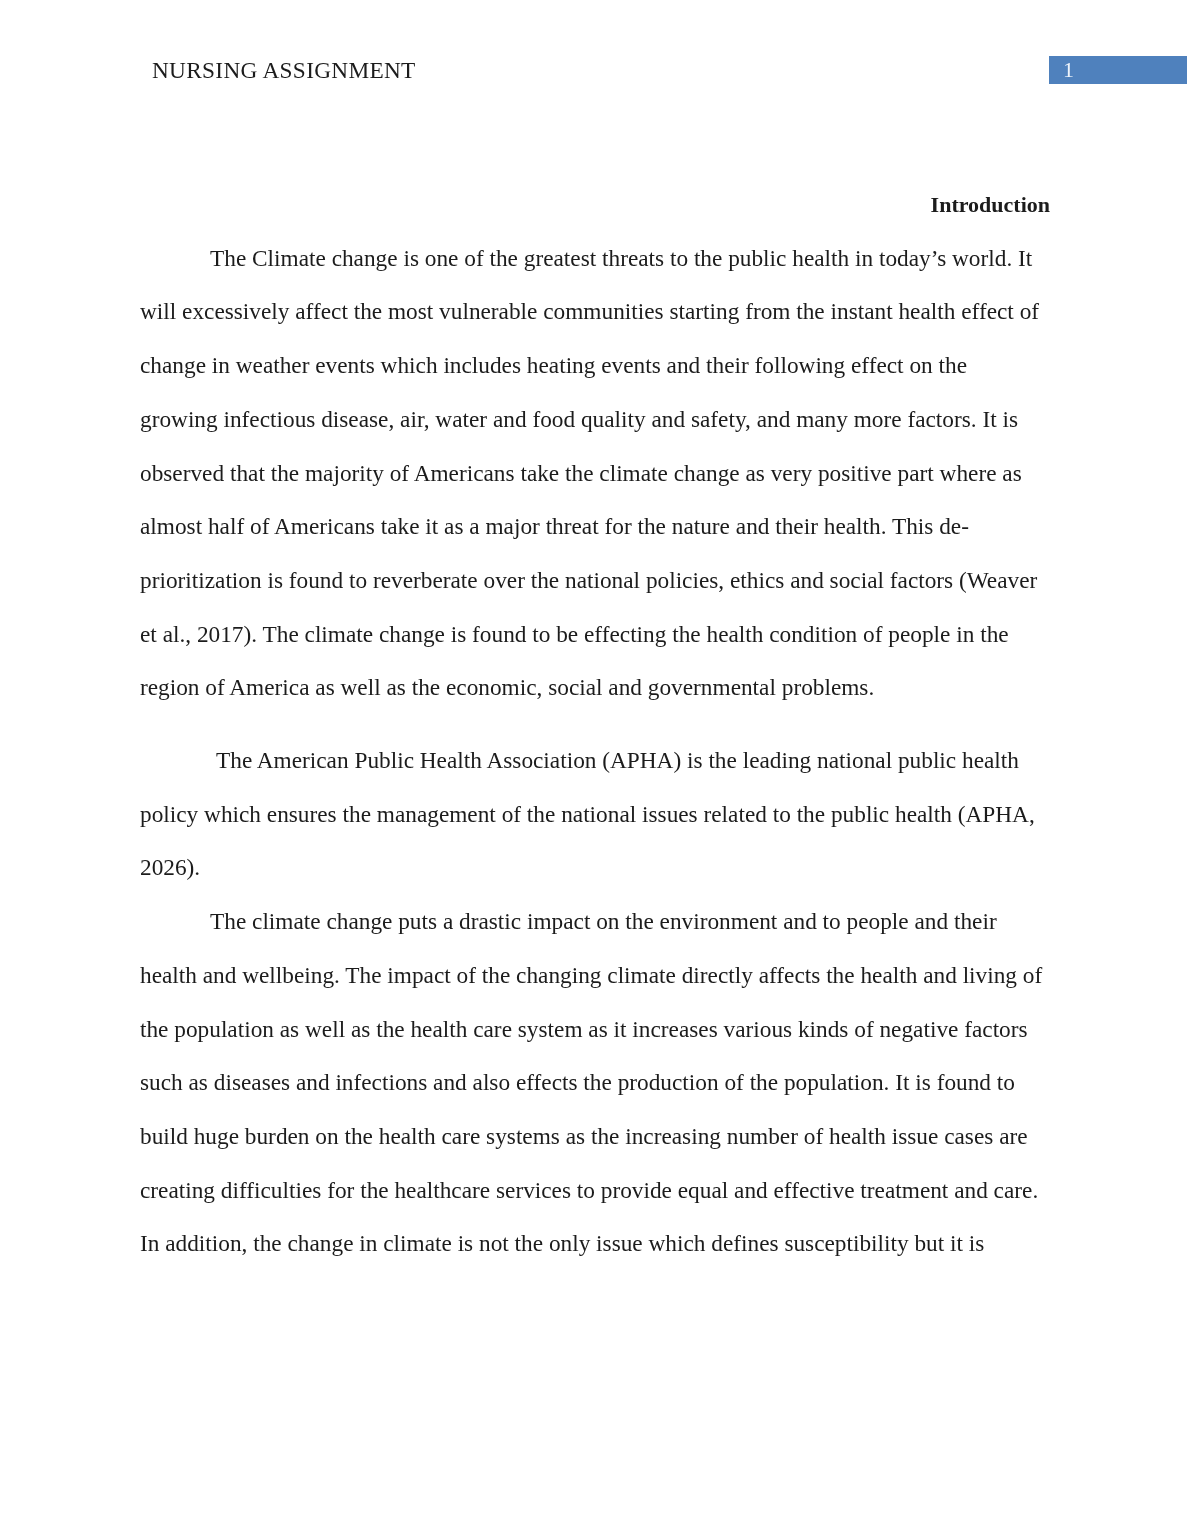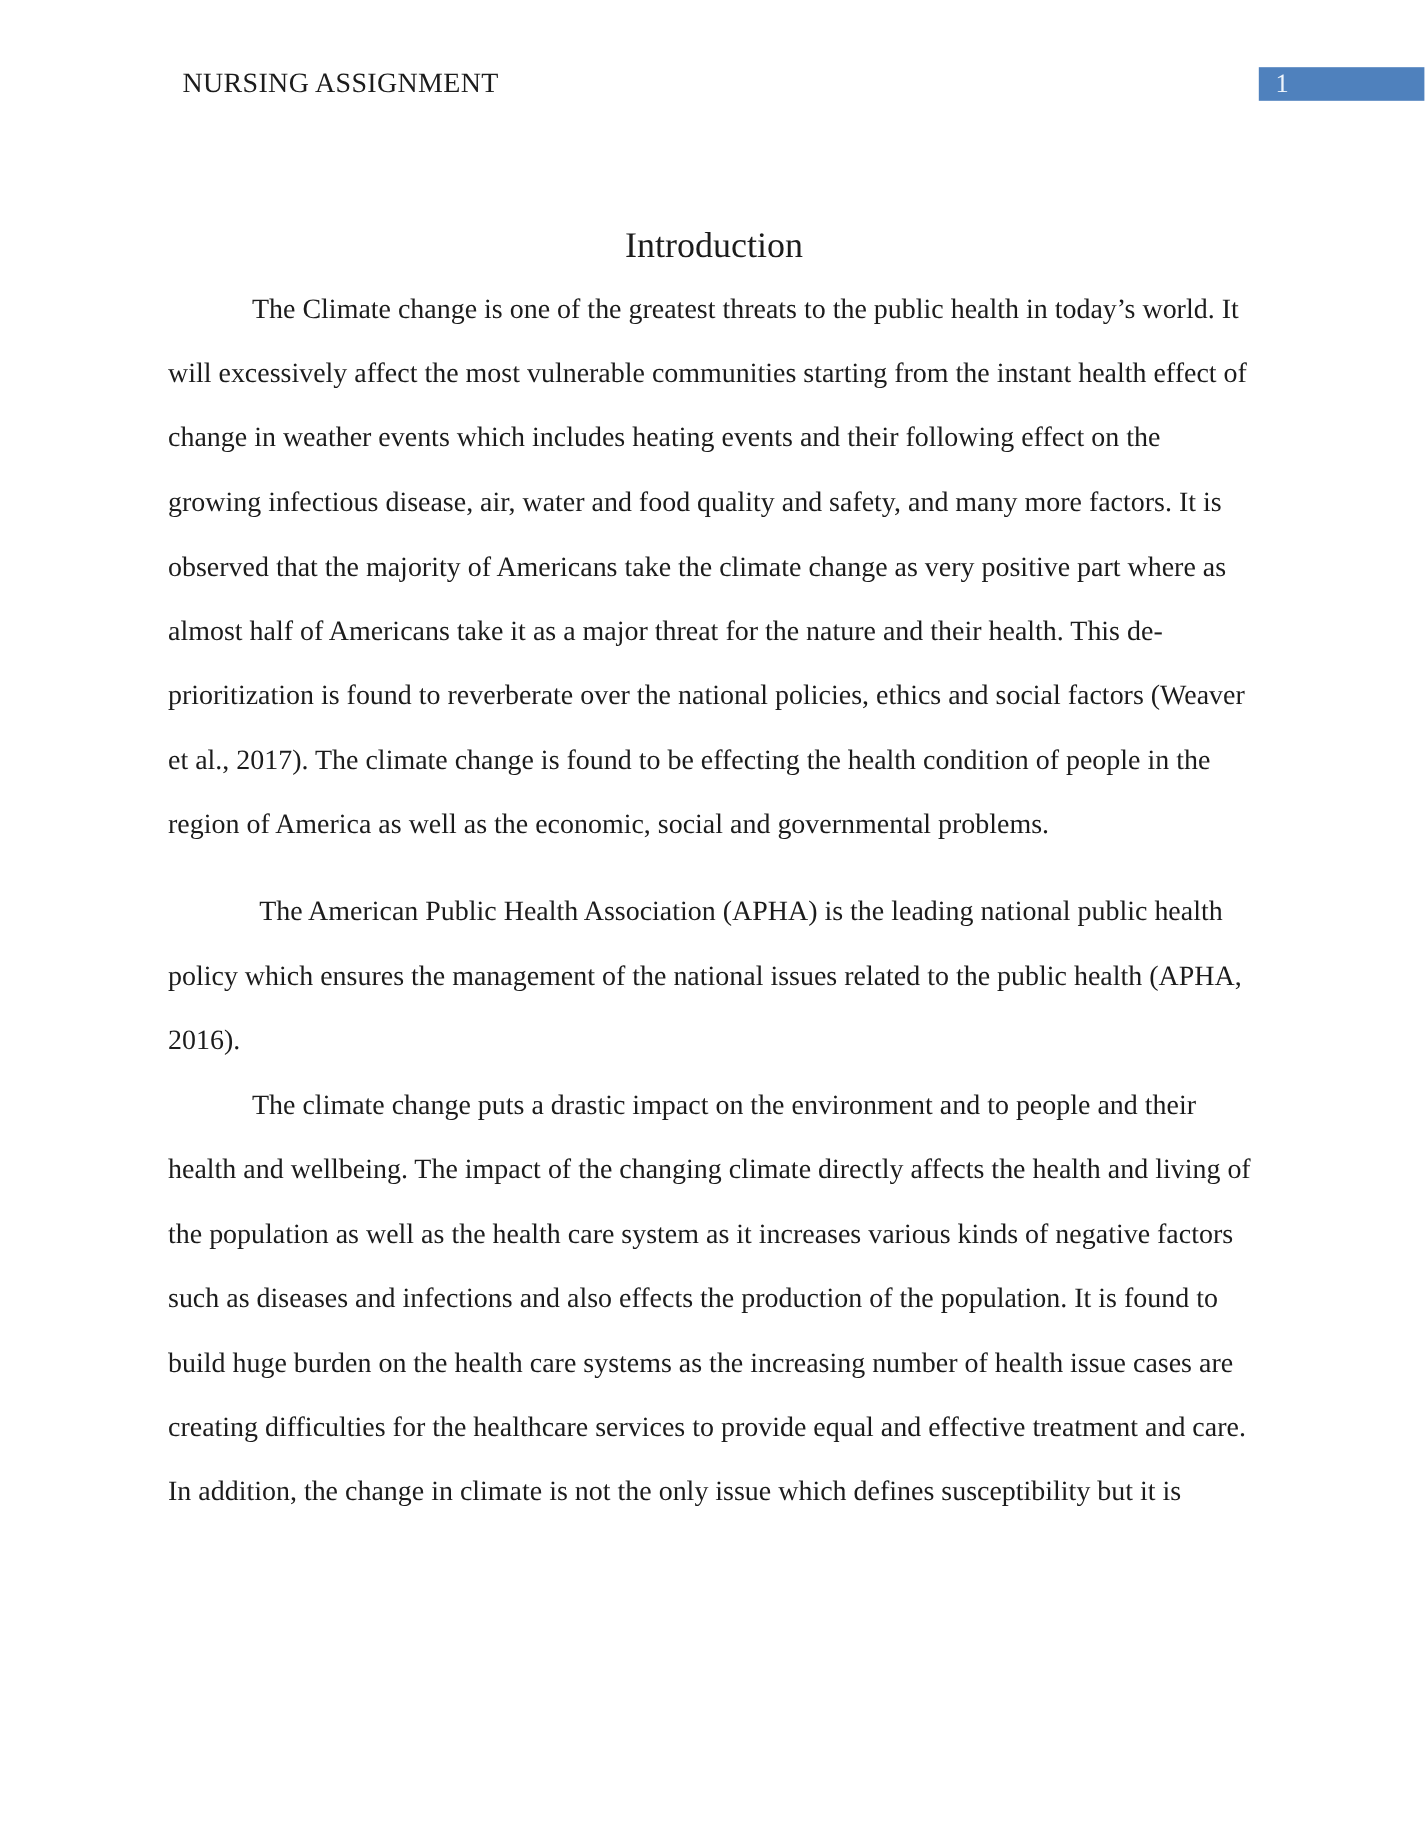--- a/index.html
+++ b/index.html
@@ -43,23 +43,23 @@
   .document-body {
     position: absolute;
     top: 178px;
     left: 140px;
     width: 910px;
     font-size: 23.3px;
     line-height: 53.7px;
     text-align: left;
   }
   .section-heading {
-    font-size: 30px;
-    font-weight: normal;
-    text-align: center;
+    font-size: 22px;
+    font-weight: bold;
+    text-align: right;
     margin: 0;
     line-height: 53.7px;
   }
   .heading-discussion { margin-top: 47px; }
   .paragraph {
     margin: 0;
     text-indent: 70px;
     font-family: Liberation Serif, serif;
   }
   .para-apha {
@@ -78,20 +78,20 @@
       <span class="page-number">1</span>
     </div>
   </header>
 
   <main class="document-body">
 
     <h2 class="section-heading">Introduction</h2>
 
     <p class="paragraph">The Climate change is one of the greatest threats to the public health in today’s world. It will excessively affect the most vulnerable communities starting from the instant health effect of change in weather events which includes heating events and their following effect on the growing infectious disease, air, water and food quality and safety, and many more factors. It is observed that the majority of Americans take the climate change as very positive part where as almost half of Americans take it as a major threat for the nature and their health. This de-prioritization is found to reverberate over the national policies, ethics and social factors (Weaver et al., 2017). The climate change is found to be effecting the health condition of people in the region of America as well as the economic, social and governmental problems.</p>
 
-    <p class="paragraph para-apha">The American Public Health Association (APHA) is the leading national public health policy which ensures the management of the national issues related to the public health (APHA, 2016).</p>
+    <p class="paragraph para-apha">The American Public Health Association (APHA) is the leading national public health policy which ensures the management of the national issues related to the public health (APHA, 2026).</p>
 
 
     <p class="paragraph">The climate change puts a drastic impact on the environment and to people and their health and wellbeing. The impact of the changing climate directly affects the health and living of the population as well as the health care system as it increases various kinds of negative factors such as diseases and infections and also effects the production of the population. It is found to build huge burden on the health care systems as the increasing number of health issue cases are creating difficulties for the healthcare services to provide equal and effective treatment and care. In addition, the change in climate is not the only issue which defines susceptibility but it is</p>
 
   </main>
 
 </div>
 
 </body></html>

